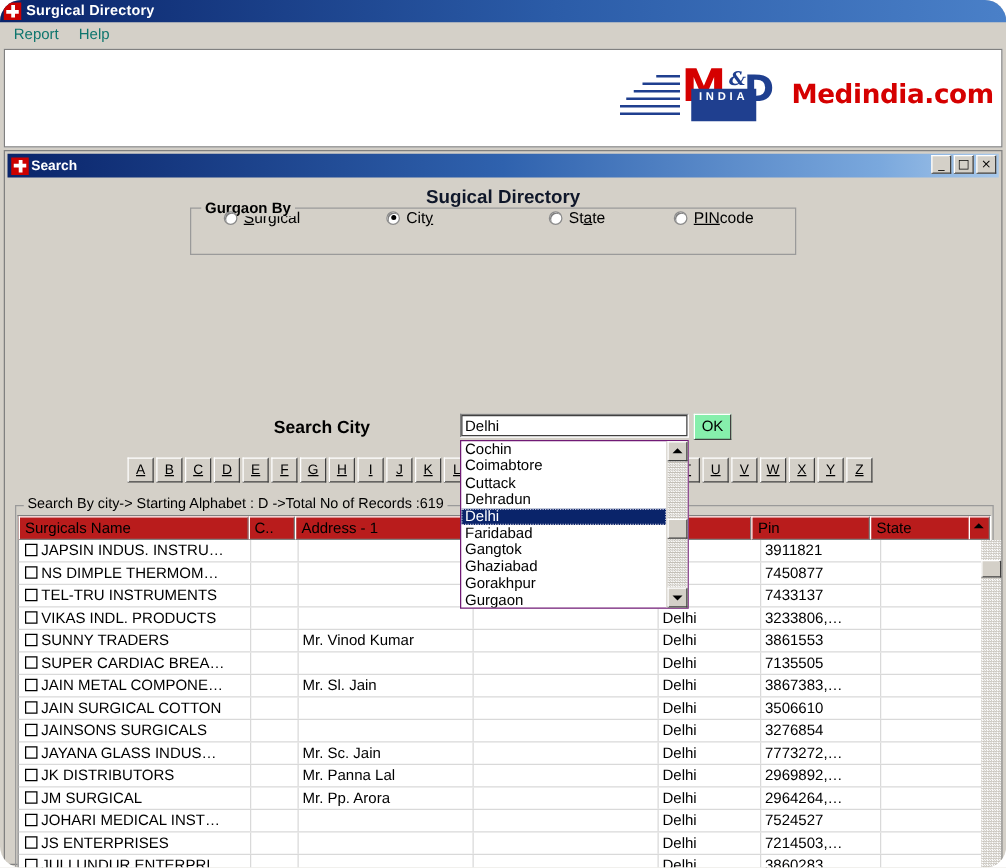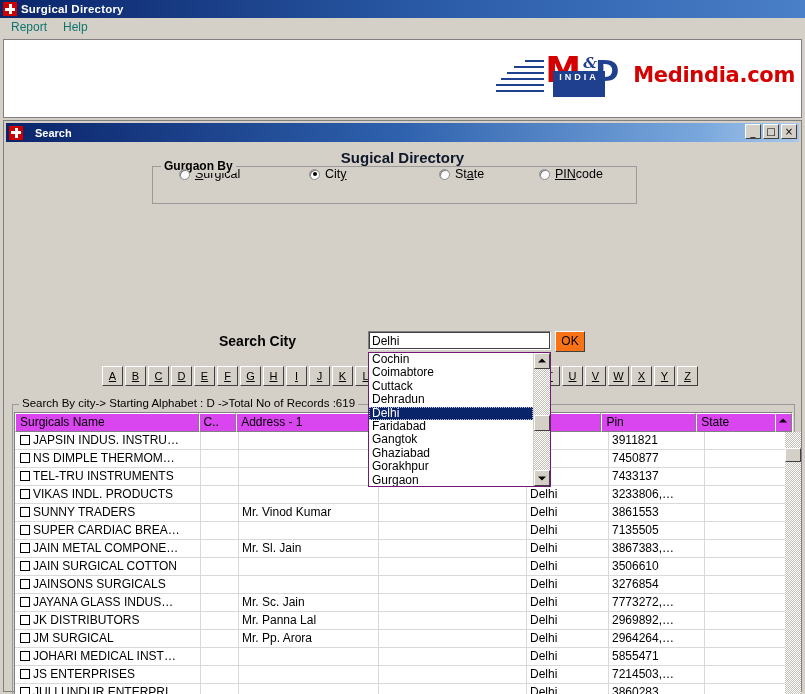--- a/index.html
+++ b/index.html
@@ -9,20 +9,21 @@
     background: #ffffff;
     font-family: "Liberation Sans", sans-serif;
     font-size: 12px;
     color: #000;
   }
   #app {
     position: relative;
     width: 805px; height: 694px;
     background: #d4d0c8;
     overflow: hidden;
+    border-radius: 17px;
   }
 
   
   .mdi-titlebar {
     position: absolute; left: 0; top: 0; width: 805px; height: 18px;
     background: linear-gradient(to right, #0a246a 0%, #2b5ca8 55%, #4a80c8 100%);
     display: flex; align-items: center;
     color: #fff;
   }
   .mdi-title-text {
@@ -110,21 +111,21 @@
     background: #d4d0c8;
     border: 1px solid #808080;
     box-sizing: border-box;
   }
   .child-titlebar {
     position: relative; height: 19px; margin: 2px 2px 0 2px;
     background: linear-gradient(to right, #0a246a 0%, #2f62ae 50%, #7aa8dd 88%, #a8c8ea 100%);
     display: flex; align-items: center;
   }
   .child-title-text {
-    font-size: 11px; color: #fff; font-weight: bold; margin-left: 12px;
+    font-size: 11px; color: #fff; font-weight: bold; margin-left: 2px;
   }
   .winbtns { position: absolute; right: 2px; top: 1px; display: flex; gap: 2px; }
   .winbtn {
     width: 16px; height: 15px; background: #d4d0c8;
     border: 1px solid; border-color: #ffffff #404040 #404040 #ffffff;
     position: relative; box-sizing: border-box;
   }
   .winbtn span {
     position: absolute; left: 0; right: 0; top: 0; bottom: 0;
     font-size: 10px; line-height: 13px; text-align: center; color: #000;
@@ -169,21 +170,21 @@
   .search-input {
     position: absolute; left: 364px; top: 210px; width: 183px; height: 19px;
     background: #ffffff; border: 1px solid;
     border-color: #808080 #ffffff #ffffff #808080;
     box-sizing: border-box; font-size: 12px;
     padding: 2px 0 0 3px; color: #000;
     outline: 1px solid #404040; outline-offset: -2px;
   }
   .ok-btn {
     position: absolute; left: 551px; top: 210px; width: 30px; height: 21px;
-    background: #f97316; border: 1px solid;
+    background: #86efac; border: 1px solid;
     border-color: #ffffff #404040 #404040 #ffffff;
     font-size: 12px; text-align: center; line-height: 19px;
     box-sizing: border-box;
   }
 
   
   .dropdown {
     position: absolute; left: 364px; top: 231px; width: 183px; height: 135px;
     background: #ffffff; border: 1px solid #701a75;
     box-sizing: border-box; z-index: 40;
@@ -235,21 +236,21 @@
 
   
   .grid {
     position: absolute; left: 10px; top: 291px; width: 779px; height: 304px;
     background: #ffffff;
     border: 1px solid; border-color: #808080 #ffffff #ffffff #808080;
     box-sizing: border-box; display: flex; flex-direction: column;
   }
   .grid-head { display: flex; height: 19px; background: #d4d0c8; flex: 0 0 19px; }
   .gh {
-    background: #d946ef; border: 1px solid;
+    background: #b91c1c; border: 1px solid;
     border-color: #ffffff #808080 #808080 #ffffff;
     font-size: 12px; line-height: 16px; padding-left: 4px;
     box-sizing: border-box; overflow: hidden; white-space: nowrap;
   }
   .grid-body { flex: 1 1 auto; display: flex; }
   .rows { flex: 1 1 auto; }
   .row { display: flex; height: 17px; border-bottom: 1px solid #d9d9d9; }
   .cell {
     font-size: 12px; line-height: 16px; padding-left: 3px;
     border-right: 1px solid #d9d9d9; box-sizing: border-box;
@@ -514,21 +515,21 @@
               <div class="cell c-city">Delhi</div>
               <div class="cell c-pin">2964264,…</div>
               <div class="cell c-state"></div>
             </div>
             <div class="row">
               <div class="cell c-name"><span class="chk"></span>JOHARI MEDICAL INST…</div>
               <div class="cell c-c"></div>
               <div class="cell c-addr1"></div>
               <div class="cell c-a2"></div>
               <div class="cell c-city">Delhi</div>
-              <div class="cell c-pin">5855471</div>
+              <div class="cell c-pin">7524527</div>
               <div class="cell c-state"></div>
             </div>
             <div class="row">
               <div class="cell c-name"><span class="chk"></span>JS ENTERPRISES</div>
               <div class="cell c-c"></div>
               <div class="cell c-addr1"></div>
               <div class="cell c-a2"></div>
               <div class="cell c-city">Delhi</div>
               <div class="cell c-pin">7214503,…</div>
               <div class="cell c-state"></div>

